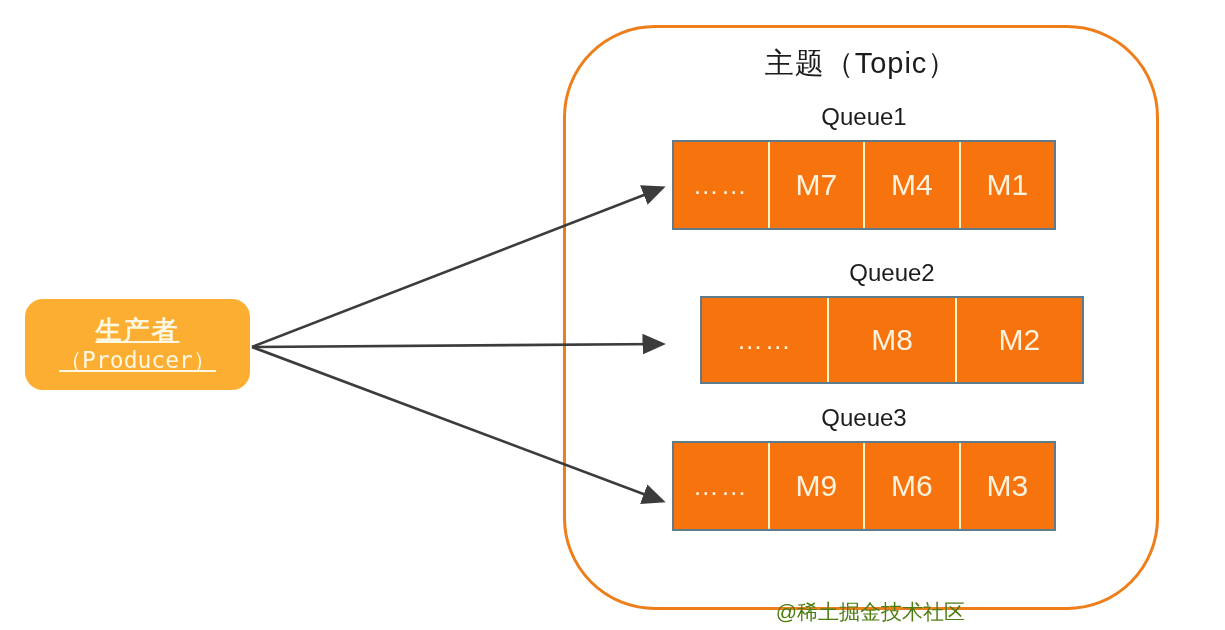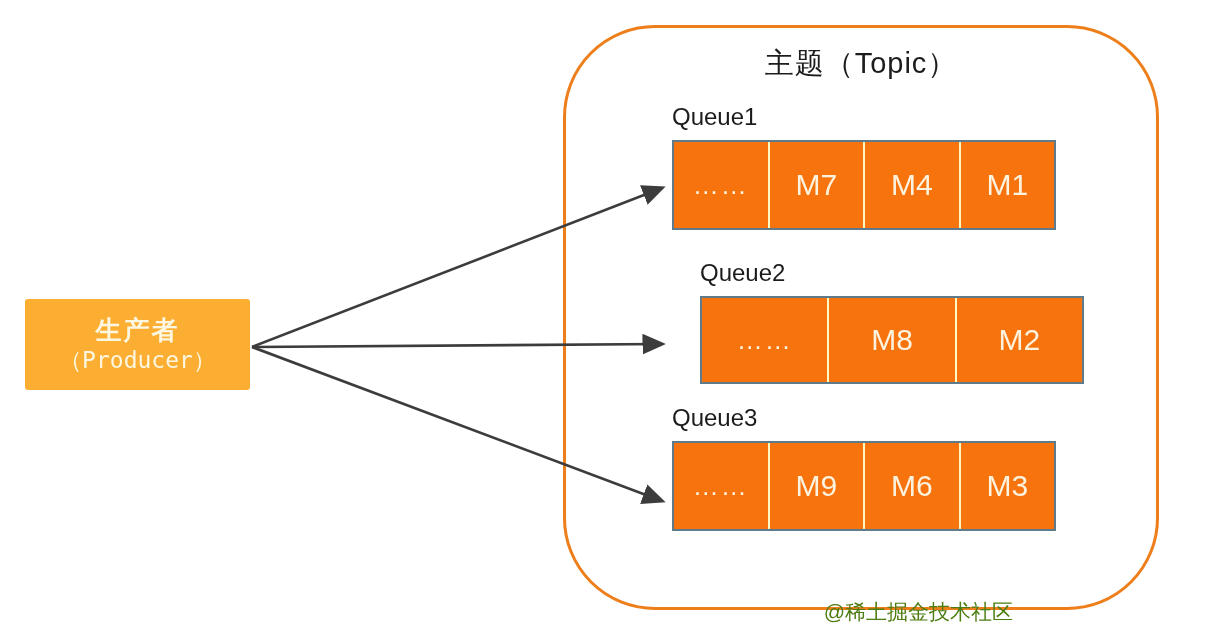--- a/index.html
+++ b/index.html
@@ -1,46 +1,46 @@
 <!DOCTYPE html>
 <html><head>
 <meta charset="utf-8">
 <style>
   html,body{margin:0;padding:0;}
   body{
     width:1225px;height:630px;position:relative;background:#ffffff;
     font-family:"Liberation Sans", sans-serif;overflow:hidden;
   }
-  .stage{position:absolute;inset:0;width:975px;height:630px;padding-left:48px;}
+  .stage{position:absolute;inset:0;width:975px;height:630px;}
 
   
   .topic-box{
     position:absolute;left:563px;top:25px;width:596px;height:585px;
     border:3px solid #EE7E1A;border-radius:92px;box-sizing:border-box;
     background:transparent;
   }
   .topic-title{
     position:absolute;left:563px;top:44px;width:596px;
     text-align:center;font-size:29px;color:#1c1c1c;letter-spacing:1px;
   }
 
   
   .producer{
     position:absolute;left:25px;top:299px;width:225px;height:91px;
-    background:#FBAE31;border-radius:3px;
+    background:#FBAE31;border-radius:18px;
     display:flex;flex-direction:column;align-items:center;justify-content:center;
-    color:#FDF6E0;line-height:1.25;
+    color:#FDF6E0;line-height:1.25;text-decoration:underline;
   }
   .producer .zh{font-size:26px;font-weight:bold;letter-spacing:2px;}
   .producer .en{font-size:23px;font-family:"DejaVu Sans Mono", monospace;}
 
   
   .queue-group{position:absolute;left:672px;width:384px;}
   .queue-label{
-    width:100%;text-align:left;font-size:24px;color:#1c1c1c;
+    width:100%;text-align:center;font-size:24px;color:#1c1c1c;
     margin-bottom:9px;
   }
   .queue-row{
     display:flex;width:100%;box-sizing:border-box;
     border:2px solid #5F7A8A;background:#5F7A8A;
   }
   .queue-cell{
     flex:1 1 0;background:#F7730E;color:#FCF3DF;
     display:flex;align-items:center;justify-content:center;
     font-size:30px;border-left:2px solid #fef9c3;

